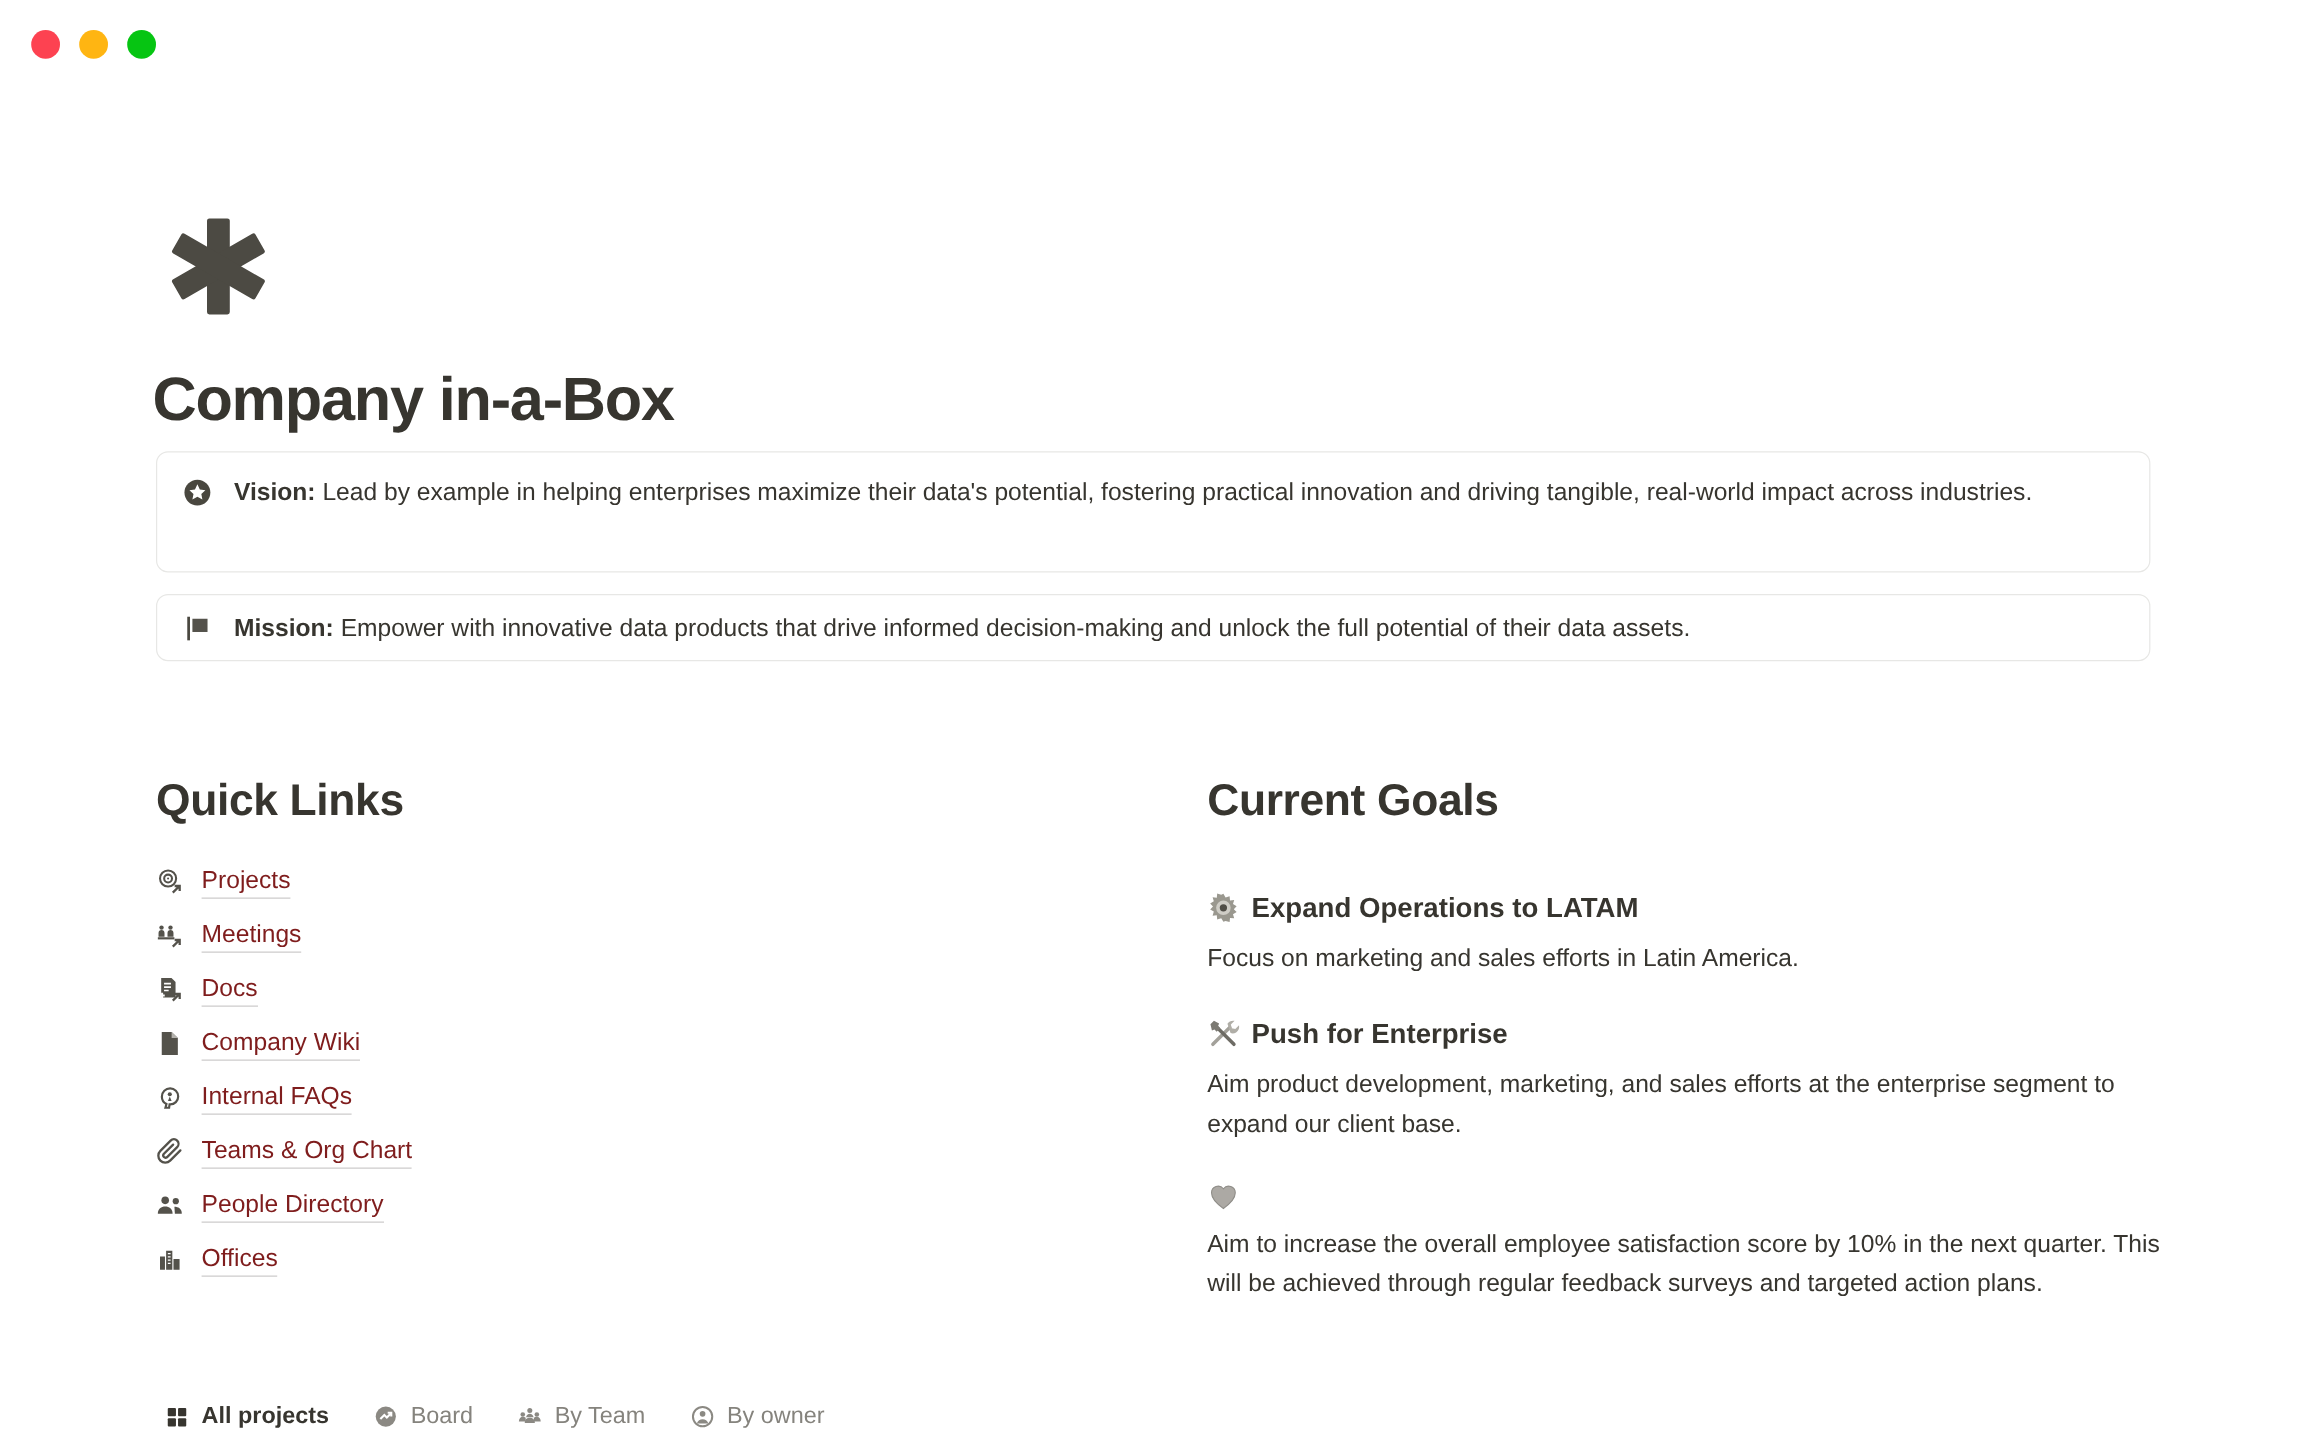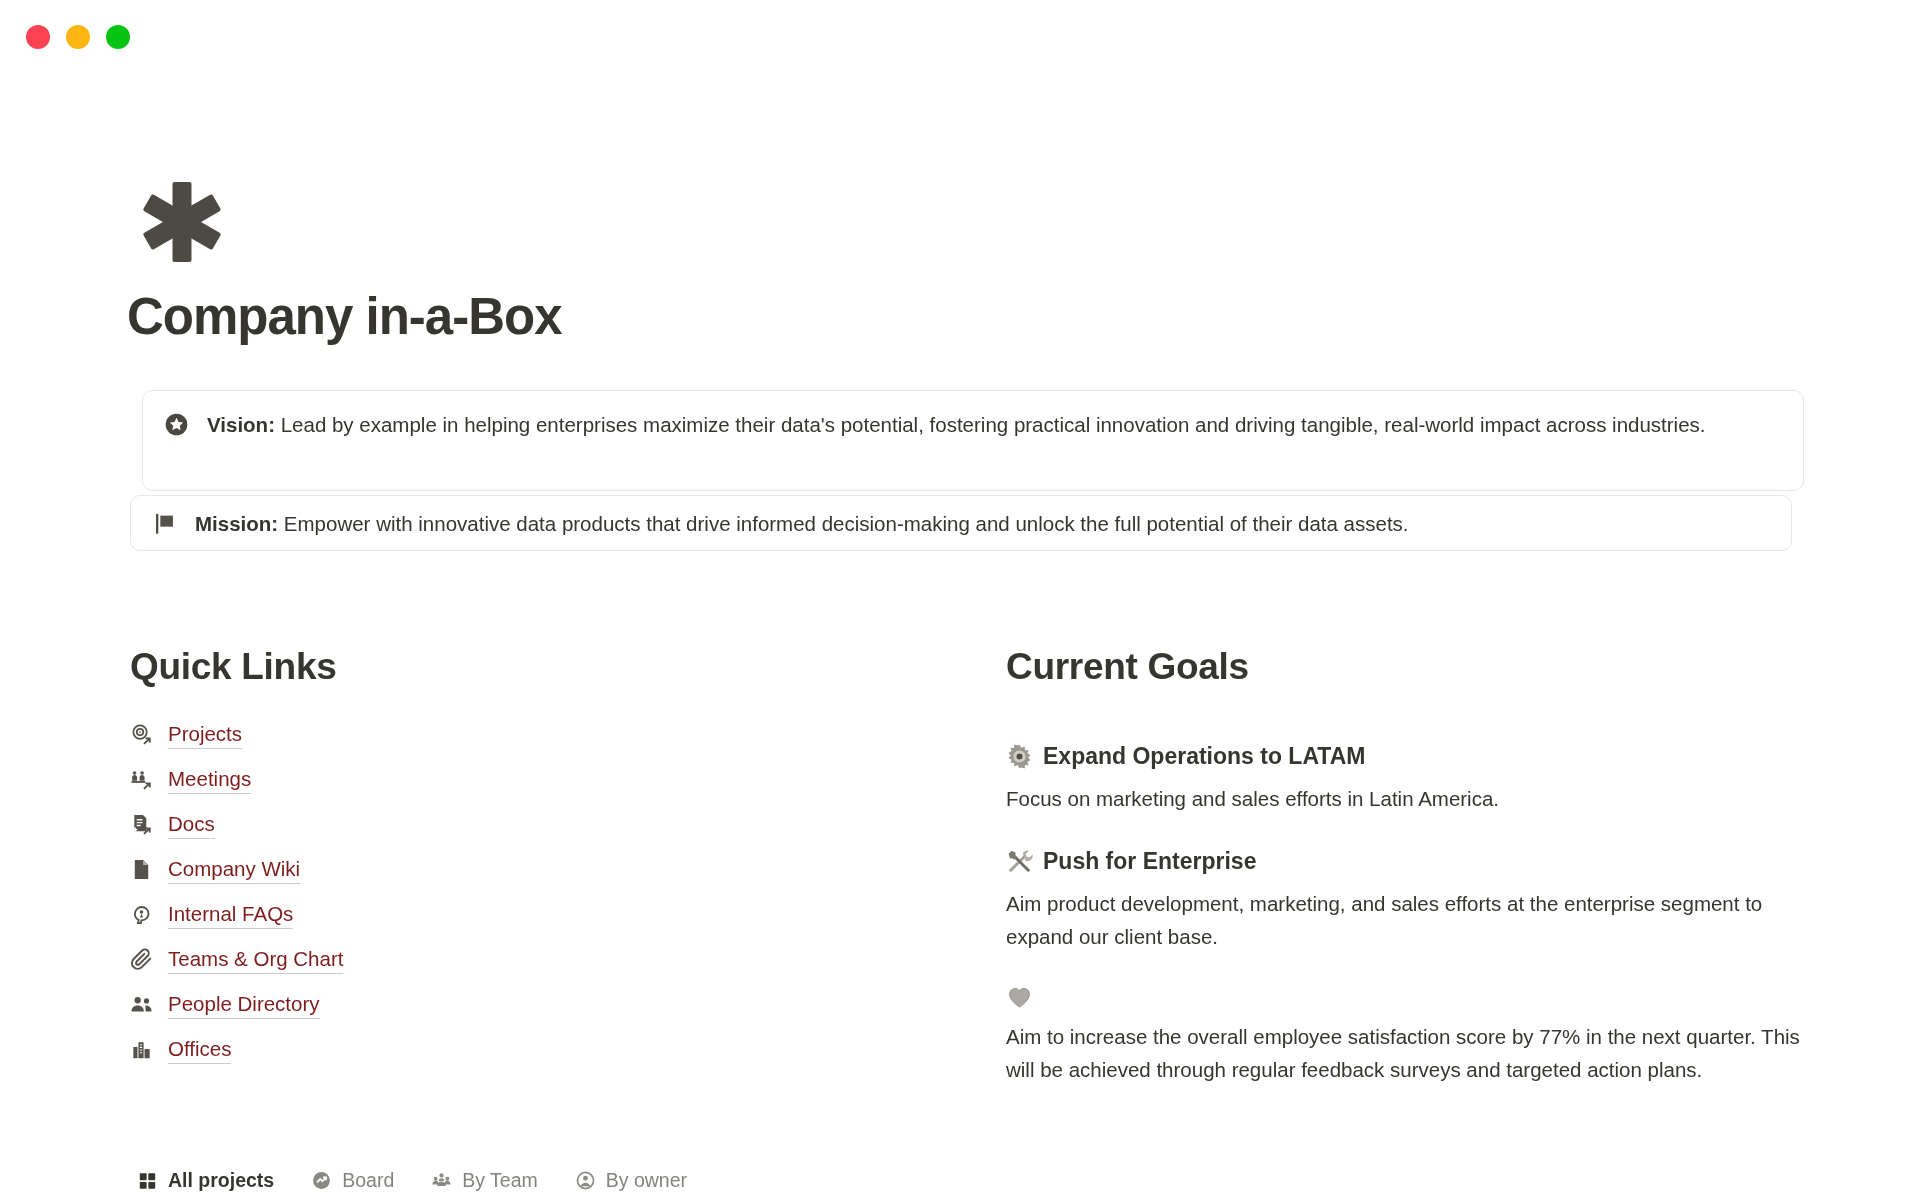--- a/index.html
+++ b/index.html
@@ -6,27 +6,27 @@
   html,body { width:1920px; height:1200px; background:#ffffff; overflow:hidden;
               font-family:"Liberation Sans", sans-serif; color:#37352f;
               -webkit-font-smoothing:antialiased; }
 
   
   .traffic { position:absolute; left:26px; top:25px; display:flex; gap:16px; }
   .traffic span { width:24px; height:24px; border-radius:50%; display:block; }
 
   
   .page-icon { position:absolute; left:140px; top:180px; width:84px; height:84px; }
-  .page-title { position:absolute; left:127px; top:287px; font-size:51px; font-weight:700;
+  .page-title { position:absolute; left:127px; top:303px; font-size:51px; font-weight:700;
                 letter-spacing:-1px; color:#37352f; }
 
   
   .callout { position:absolute; left:130px; width:1662px; border:1px solid #e7e7e5;
              border-radius:10px; background:#fff; display:flex; gap:17px; padding:17px 20px; }
-  .callout.vision { top:390px; min-height:101px;margin-left:12px; }
+  .callout.vision { top:376px; min-height:101px; }
   .callout.mission { top:495px; height:56px; align-items:center; padding-top:0; padding-bottom:0; }
   .callout-icon { width:27px; height:27px; flex:0 0 27px; margin-top:3px; }
   .callout.mission .callout-icon { margin-top:0; }
   .callout-text { font-size:20.5px; line-height:33px; max-width:1545px; }
   .callout-text b { font-weight:700; }
 
   
   .col-heading { font-size:37px; font-weight:700; letter-spacing:-0.3px; line-height:44px; }
   .quick-links { position:absolute; left:130px; top:645px; width:840px; }
   .qlist { margin-top:23px; }
@@ -216,21 +216,21 @@
   </h3>
   <p class="goal-desc">Aim product development, marketing, and sales efforts at the enterprise segment to expand our client base.</p>
 
   <h3 class="goal-title">
     <span class="gicon">
       <svg viewBox="0 0 24 24">
         <path d="M12 21.4C7 17.9 3.2 14.1 3.2 9.8a4.9 4.9 0 018.8-3A4.9 4.9 0 0120.8 9.8c0 4.3-3.8 8.1-8.8 11.6z" fill="#aca9a4" stroke="#8f8d88" stroke-width="0.8"></path>
         </svg>
     </span>
   </h3>
-  <p class="goal-desc">Aim to increase the overall employee satisfaction score by 77% in the next quarter. This will be achieved through regular feedback surveys and targeted action plans.</p>
+  <p class="goal-desc">Aim to increase the overall employee satisfaction score by 10% in the next quarter. This will be achieved through regular feedback surveys and targeted action plans.</p>
 </div>
 
 <div class="view-tabs">
   <div class="tab active">
     <span class="ticon">
       <svg viewBox="0 0 24 24" fill="#37352f">
         <rect x="3.2" y="3.8" width="7.8" height="7.8" rx="1"></rect>
         <rect x="13" y="3.8" width="7.8" height="7.8" rx="1"></rect>
         <rect x="3.2" y="13.6" width="7.8" height="7.8" rx="1"></rect>
         <rect x="13" y="13.6" width="7.8" height="7.8" rx="1"></rect>

